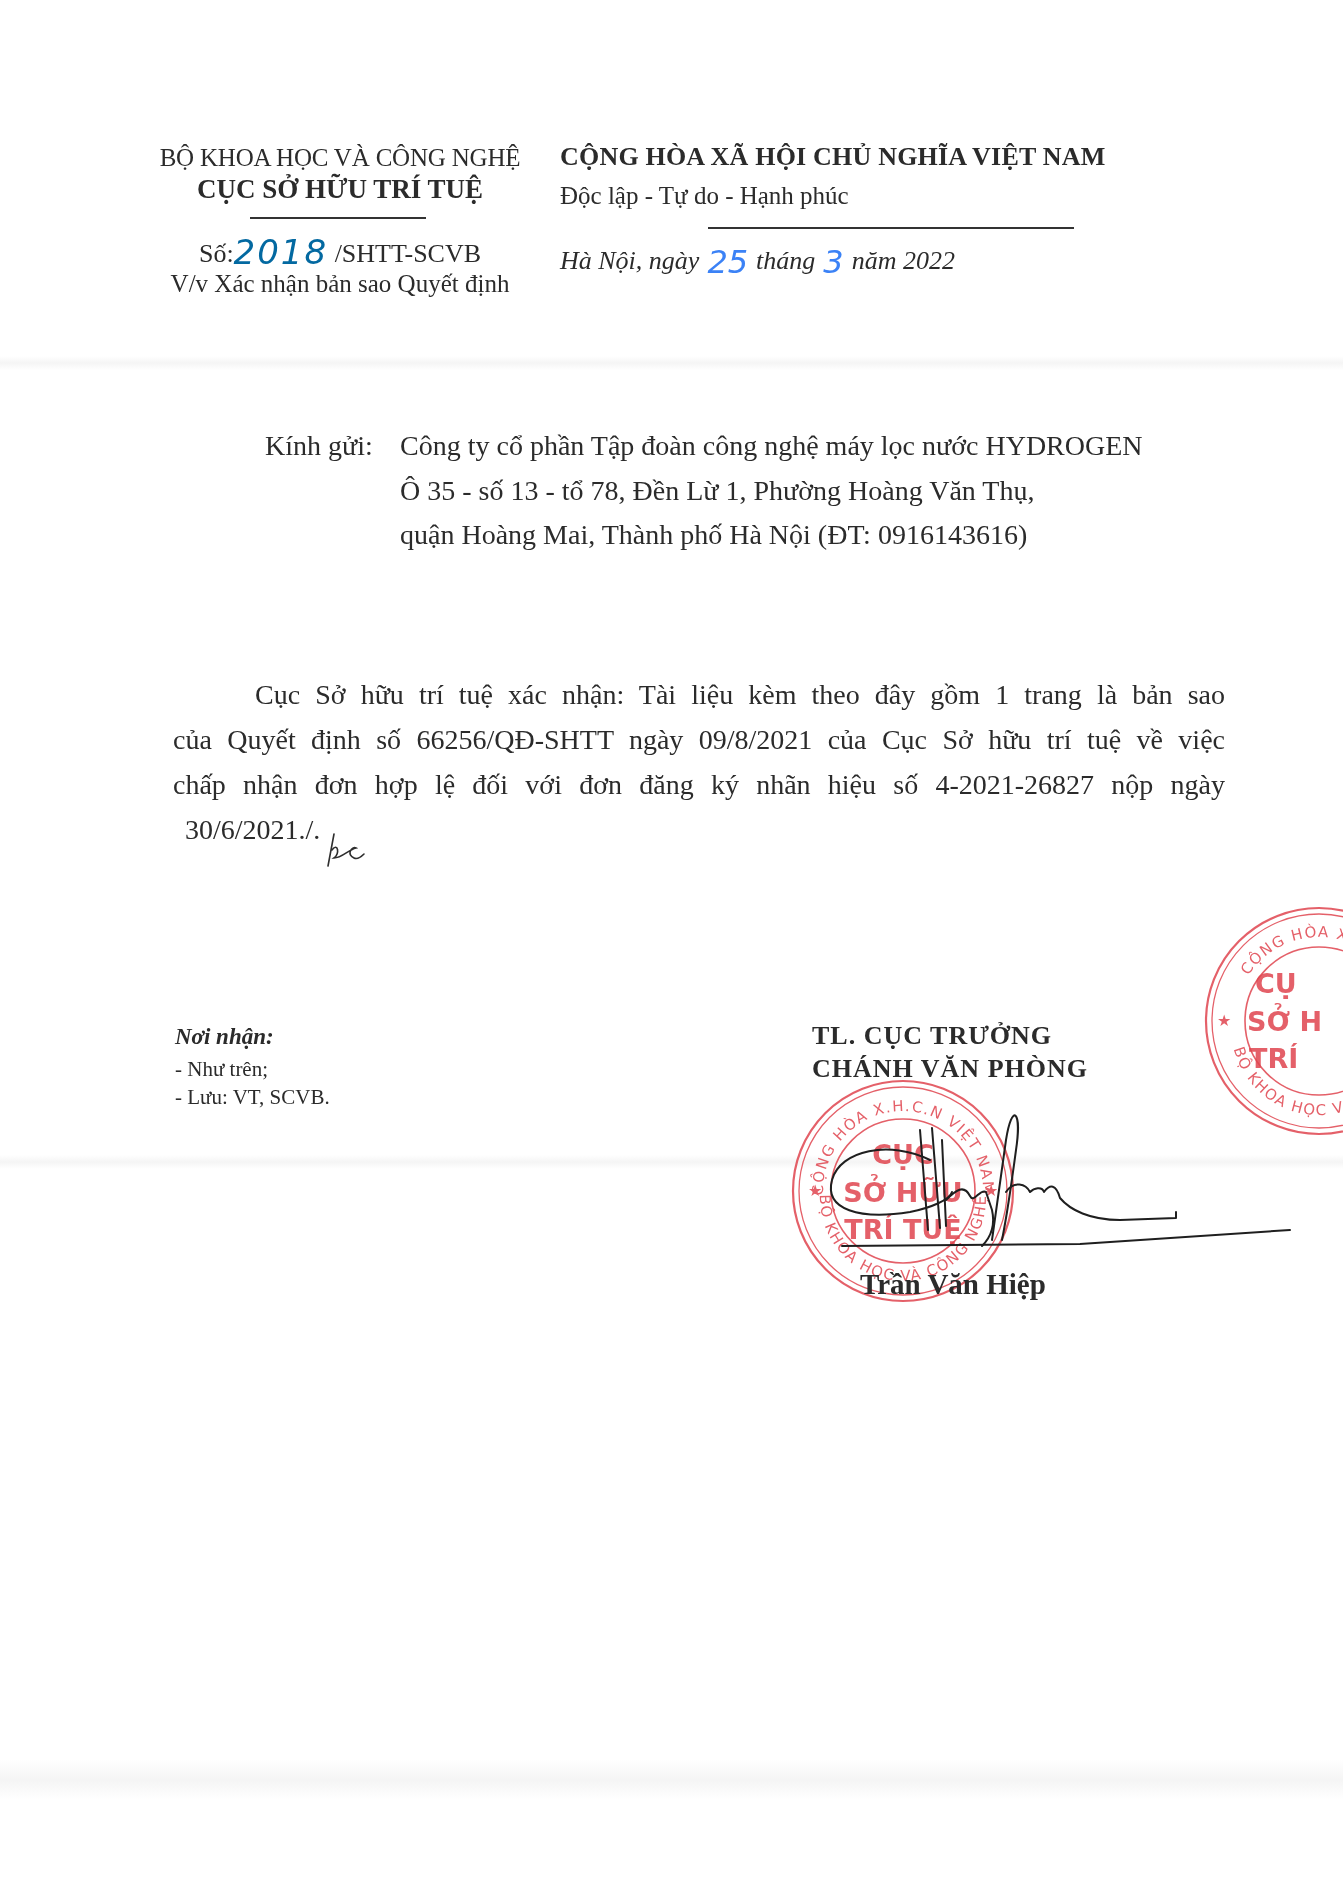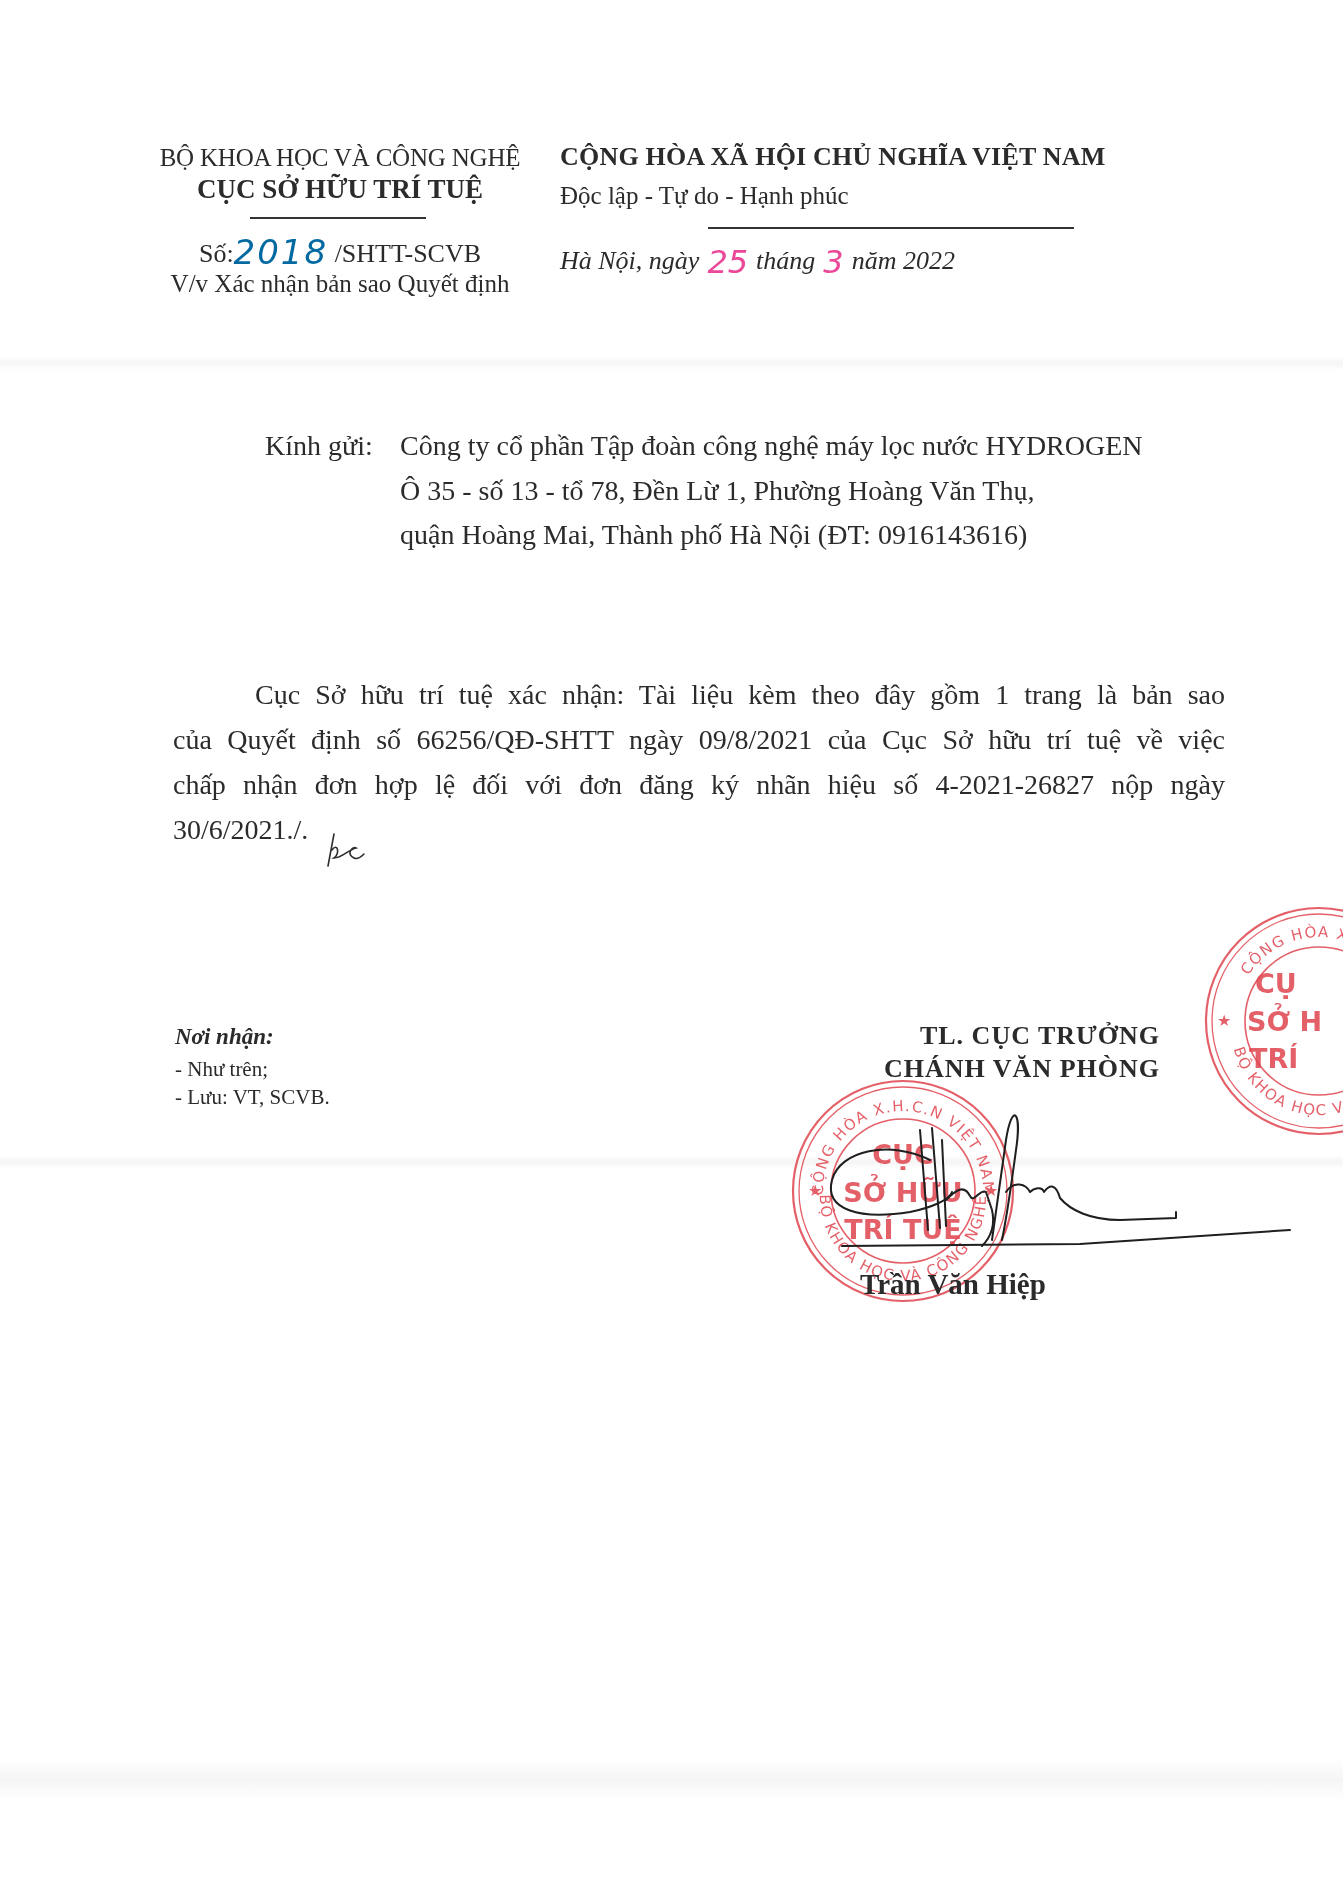--- a/index.html
+++ b/index.html
@@ -23,33 +23,33 @@
     .rule-left { position: absolute; left: 250px; top: 217px; width: 176px; height: 2px; background: #333; }
     .docno { top: 232px; font-size: 26px; }
     .docno .hand { font-family: "DejaVu Sans", sans-serif; font-style: italic; font-size: 34px; color: #0369a1; letter-spacing: 2px; font-weight: 200; vertical-align: -2px; }
     .subject { top: 270px; font-size: 25px; }
     
     .hr { position: absolute; left: 560px; width: 600px; text-align: left; }
     .nation { top: 142px; font-size: 26px; font-weight: bold; letter-spacing: 0.2px; }
     .motto { top: 182px; font-size: 25px; font-weight: normal; }
     .rule-right { position: absolute; left: 708px; top: 227px; width: 366px; height: 2px; background: #333; }
     .dateline { top: 243px; font-size: 26px; font-style: italic; }
-    .dateline .hand { font-family: "DejaVu Sans", sans-serif; font-style: italic; font-size: 32px; font-weight: 200; color: #ec4899; padding: 0 8px; vertical-align: -4px; }
+    .dateline .hand { font-family: "DejaVu Sans", sans-serif; font-style: italic; font-size: 32px; font-weight: 200; color: #3b82f6; padding: 0 8px; vertical-align: -4px; }
     
     .to-label { left: 265px; top: 430px; font-size: 28px; }
     .to-line { left: 400px; font-size: 28px; text-align: center; }
     
     .body-line { left: 173px; font-size: 28px; width: 1052px; text-align: justify; text-align-last: justify; }
     .body-line.first { left: 255px; width: 970px; }
-    .body-line.last { text-align-last: left; width: auto; }
+    .body-line.last { text-align-last: left; width: auto; margin-left: 12px; }
     
     .cc-title { left: 175px; top: 1024px; font-size: 23px; font-weight: bold; font-style: italic; }
     .cc-item { left: 175px; font-size: 21px; }
     
-    .sig-title { left: 780px; width: 380px; text-align: right; font-size: 26px; font-weight: bold; letter-spacing: 1px; }
+    .sig-title { left: 812px; width: 380px; text-align: left; font-size: 26px; font-weight: bold; letter-spacing: 1px; }
     .signer { left: 860px; top: 1268px; font-size: 29px; font-weight: bold; }
     .stamp { position: absolute; }
   </style>
 </head>
 <body>
 
 <div class="scan-band" style="top:356px"></div>
 <div class="scan-band" style="top:1155px"></div>
 <div class="scan-band" style="top:1760px;height:40px"></div>
 

